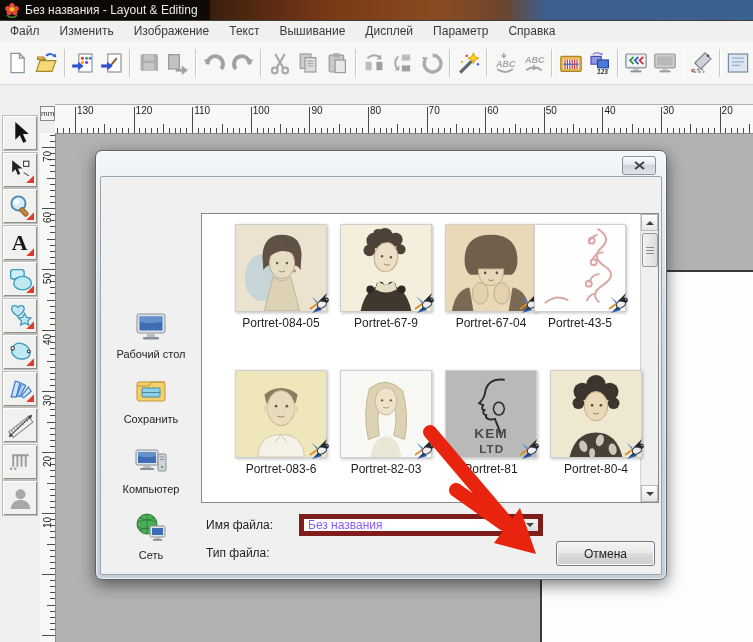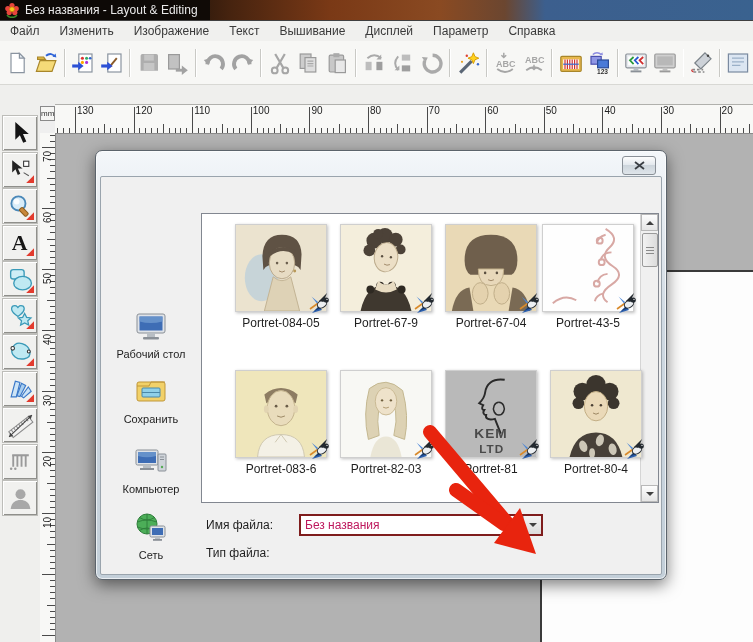--- a/index.html
+++ b/index.html
@@ -13,21 +13,21 @@
     display:flex;align-items:center;gap:5px;padding-left:4px;box-sizing:border-box;}
   .titlebar .ttl{color:#e9e9e9;font-size:12px;white-space:nowrap;}
   .icon16{width:16px;height:16px;display:inline-block;flex:0 0 auto;}
   
   .menubar{position:absolute;left:0;top:21px;width:753px;height:20px;background:#f0f0ee;
     display:flex;align-items:center;border-bottom:1px solid #e2e2e0;}
   .menu-item{font-size:12px;color:#3a3a3a;padding:0 10px;height:20px;line-height:20px;cursor:default;}
   
   .toolbar{position:absolute;left:0;top:41px;width:753px;height:44px;background:#f7f7f5;
     border-bottom:1px solid #d8d8d4;display:flex;align-items:center;padding-left:3px;box-sizing:border-box;}
-  .tb-btn{width:30px;height:30px;margin:0 1px;display:flex;align-items:center;justify-content:center;border:1px solid transparent;border-radius:2px;}
+  .tb-btn{width:30px;height:30px;margin:0 1px;display:flex;align-items:center;justify-content:center;border:1px solid transparent;border-radius:2px;font-style:italic;}
   .tb-btn svg{width:24px;height:24px;}
   .tb-sep{width:1px;height:28px;background:#c9c9c5;border-right:1px solid #ffffff;margin:0 3px;}
   
   .gapstrip{position:absolute;left:0;top:85px;width:753px;height:19px;background:#efefed;}
   .mm-box{position:absolute;left:40px;top:106px;width:13px;height:13px;border:1px solid #8a8a8a;
     background:#f6f6f4;font-size:8px;line-height:13px;text-align:center;color:#333;}
   .hruler{position:absolute;left:55px;top:104px;width:698px;height:28px;background:#f8f8f6;
     border-top:1px solid #b0b0ac;border-bottom:1px solid #8a8a8a;overflow:hidden;}
   .vruler{position:absolute;left:40px;top:133px;width:15px;height:509px;background:#f8f8f6;
     border-right:1px solid #8a8a8a;overflow:hidden;}
@@ -48,22 +48,22 @@
   .dialog{position:absolute;left:95px;top:150px;width:570px;height:428px;border-radius:7px;
     background:linear-gradient(#f4f7fa,#cfd9e2 40%,#c3cfd9);border:1px solid #5c646c;
     box-shadow:0 5px 16px rgba(0,0,0,.5),inset 0 0 0 1px rgba(255,255,255,.65);z-index:10;}
   .dlg-titlebar{position:absolute;left:0;top:0;right:0;height:26px;display:flex;align-items:center;gap:6px;padding-left:9px;}
   .dlg-title{font-size:12px;color:#1c1c1c;text-shadow:0 0 3px #fff;}
   .dlg-close{position:absolute;right:10px;top:5px;width:32px;height:17px;border:1px solid #8a9097;border-radius:3px;
     background:linear-gradient(#fdfdfd,#e4e9ee 45%,#cdd5dc 50%,#dfe5ea);display:flex;align-items:center;justify-content:center;}
   .dlg-content{position:absolute;left:4px;right:4px;top:25px;bottom:4px;background:#f0f0f0;
     border:1px solid #9aa4ad;border-radius:2px;}
   .lbl{position:absolute;font-size:12px;color:#1e1e1e;white-space:nowrap;}
-  .combo{position:absolute;height:22px;background:#fff;border:2px solid #7f1d1d;box-sizing:border-box;
-    display:flex;align-items:center;font-size:12px;color:#be185d;gap:15px;}
+  .combo{position:absolute;height:22px;background:#fff;border:5px solid #7f1d1d;box-sizing:border-box;
+    display:flex;align-items:center;font-size:12px;color:#8b5cf6;gap:15px;}
   .combo .cval{flex:1;padding-left:4px;white-space:nowrap;overflow:hidden;}
   .combo .cbtn{width:17px;height:100%;border-left:1px solid #b8c4d0;
     background:linear-gradient(#f4f4f4,#dcdcdc);display:flex;align-items:center;justify-content:center;flex:0 0 auto;}
   .tri-down{width:0;height:0;border-left:4px solid transparent;border-right:4px solid transparent;border-top:4px solid #404040;}
   .tri-up{width:0;height:0;border-left:4px solid transparent;border-right:4px solid transparent;border-bottom:4px solid #404040;}
   .nav-btn{position:absolute;top:40px;width:22px;height:22px;display:flex;align-items:center;justify-content:center;}
   .nav-btn svg{width:20px;height:20px;}
   .places{position:absolute;left:2px;top:64px;width:96px;bottom:6px;}
   .place{position:absolute;left:0;width:96px;text-align:center;}
   .place svg{width:34px;height:34px;}
@@ -819,21 +819,21 @@
                   <path d="M2 17l9-6.5" stroke="#d98a2b" stroke-width="1.6"></path>
                   <ellipse cx="14" cy="12" rx="5" ry="3.6" transform="rotate(-35 14 12)" fill="#eceff2" stroke="#23292f"></ellipse>
                   <path d="M11 9L19 1l-3.5 9z" fill="#23292f"></path>
                   <path d="M10 10L3.5 4.5 9 11.5z" fill="#4a86d8"></path>
                   <circle cx="18.2" cy="8" r="2.6" fill="#23292f"></circle>
                   <circle cx="19" cy="7.4" r=".6" fill="#fff"></circle>
                 </svg></span>
             </div>
             <div class="flabel">Portret-67-04</div>
           </div>
-          <div class="file-item" style="left: 320px; top: 10px;">
+          <div class="file-item" style="left: 312px; top: 10px;">
             <div class="thumb">
               <svg class="port" viewBox="0 0 92 88" preserveAspectRatio="none">
                 <rect width="92" height="88" fill="#fefefe"></rect>
                 <g stroke="#d8a8a4" fill="none" stroke-width="2">
                   <path d="M64 4q15 9 4 19t3 19q14 9-1 19t-4 18"></path>
                   <path d="M64 10q-8 2-9 9M70 28q-9 0-11 8M66 50q-9 1-10 9M62 70q-8 2-9 8"></path>
                   <circle cx="58" cy="16" r="3"></circle>
                   <circle cx="60" cy="38" r="3"></circle>
                   <circle cx="55" cy="60" r="3"></circle>
                   <path d="M10 80q12-10 24-3"></path>
@@ -963,20 +963,21 @@
           </div>
         </div>
       <span class="lbl" style="left:105px;top:341px;">Имя файла:</span>
       <div class="combo" style="left:198px;top:337px;width:244px;">
         <span class="cval">Без названия</span>
         <span class="cbtn">
             <span class="tri-down"></span>
           </span>
       </div>
       <span class="lbl" style="left:105px;top:369px;">Тип файла:</span>
+      <div class="win-btn" style="left:455px;top:364px;">Отмена</div>
     </div>
   </div>
 
   <svg class="red-arrow" viewBox="0 0 165 158" id="redarrow">
     <path d="M32 20 L120 124" fill="none" stroke-width="14" stroke-linecap="round" stroke="#e8240e"></path>
     <path d="M58 78 L106 112" fill="none" stroke-width="14" stroke-linecap="round" stroke="#e8240e"></path>
     <path d="M138 142 L96 131 L122 96 Z" stroke="none" fill="#e8240e"></path>
   </svg>
 </div>
 

